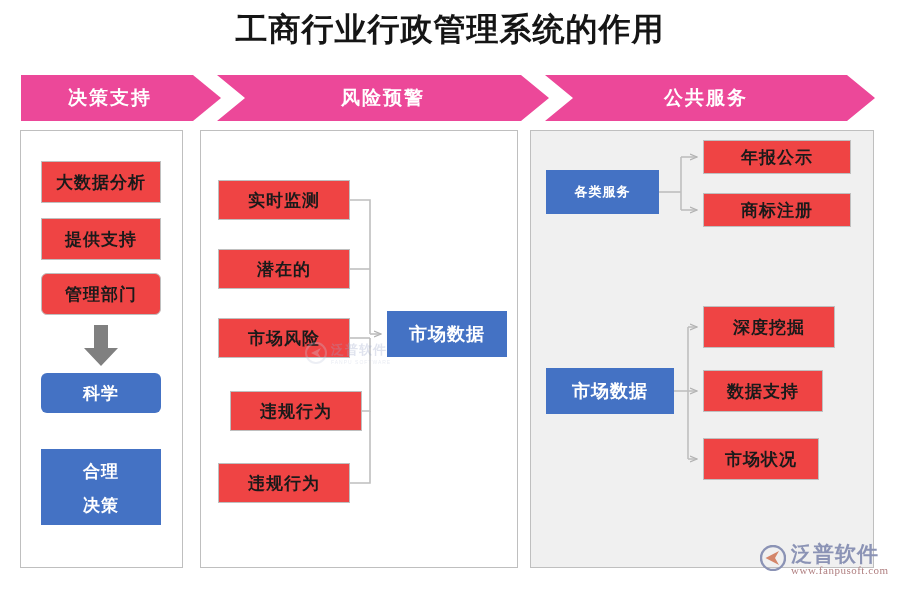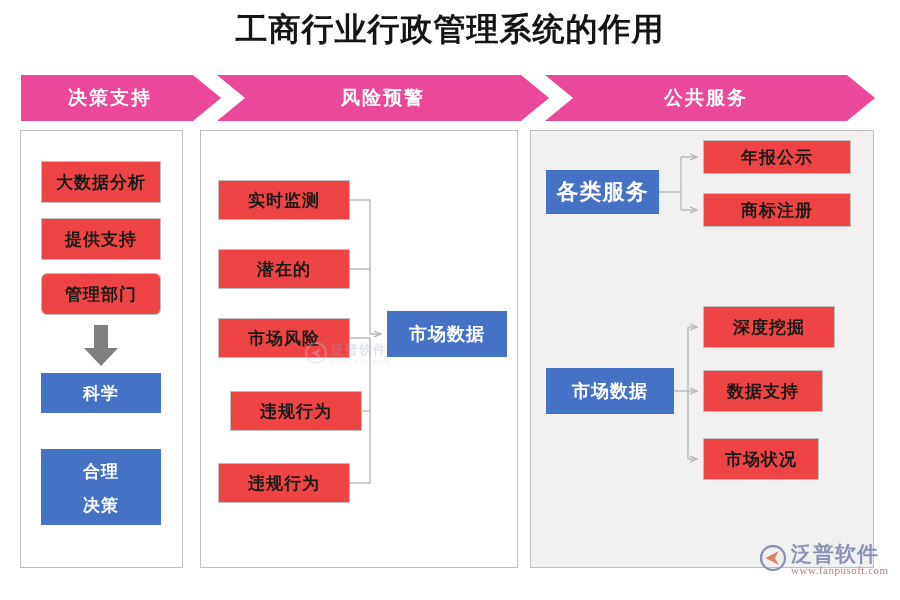--- a/index.html
+++ b/index.html
@@ -60,36 +60,36 @@
     letter-spacing:1px;
     white-space:nowrap;
   }
   .box-white{background:#ef4444;border:1.4px solid #bfbfbf;color:#1a1a1a;}
   .box-blue{background:#4472C4;border:none;color:#ffffff;}
 
   
   .l1{left:41px;top:161px;width:120px;height:42px;}
   .l2{left:41px;top:218px;width:120px;height:42px;}
   .l3{left:41px;top:273px;width:120px;height:42px;border-radius:6px;}
-  .lb1{left:41px;top:373px;width:120px;height:40px;}
+  .lb1{left:41px;top:373px;width:120px;height:40px;border-radius:6px;}
   .lb2{left:41px;top:449px;width:120px;height:44px;}
   .lb3{left:41px;top:485px;width:120px;height:40px;}
 
   .down-arrow{position:absolute;left:83px;top:325px;width:36px;height:42px;}
 
   
   .m1{left:218px;top:180px;width:132px;height:40px;}
   .m2{left:218px;top:249px;width:132px;height:40px;}
   .m3{left:218px;top:318px;width:132px;height:40px;}
   .m4{left:218px;top:391px;width:132px;height:40px;margin-left:12px;}
   .m5{left:218px;top:463px;width:132px;height:40px;}
   .mblue{left:387px;top:311px;width:120px;height:46px;font-size:18px;}
 
   
-  .rb1{left:546px;top:170px;width:113px;height:44px;font-size:22px;}
+  .rb1{left:546px;top:170px;width:113px;height:44px;font-size:13px;}
   .r1{left:703px;top:140px;width:148px;height:34px;}
   .r2{left:703px;top:193px;width:148px;height:34px;}
   .rb2{left:546px;top:368px;width:128px;height:46px;font-size:18px;}
   .r3{left:703px;top:306px;width:132px;height:42px;text-align:center;}
   .r4{left:703px;top:370px;width:120px;height:42px;}
   .r5{left:703px;top:438px;width:116px;height:42px;}
 
   
   .wires{position:absolute;left:0;top:0;width:900px;height:600px;pointer-events:none;}
 

